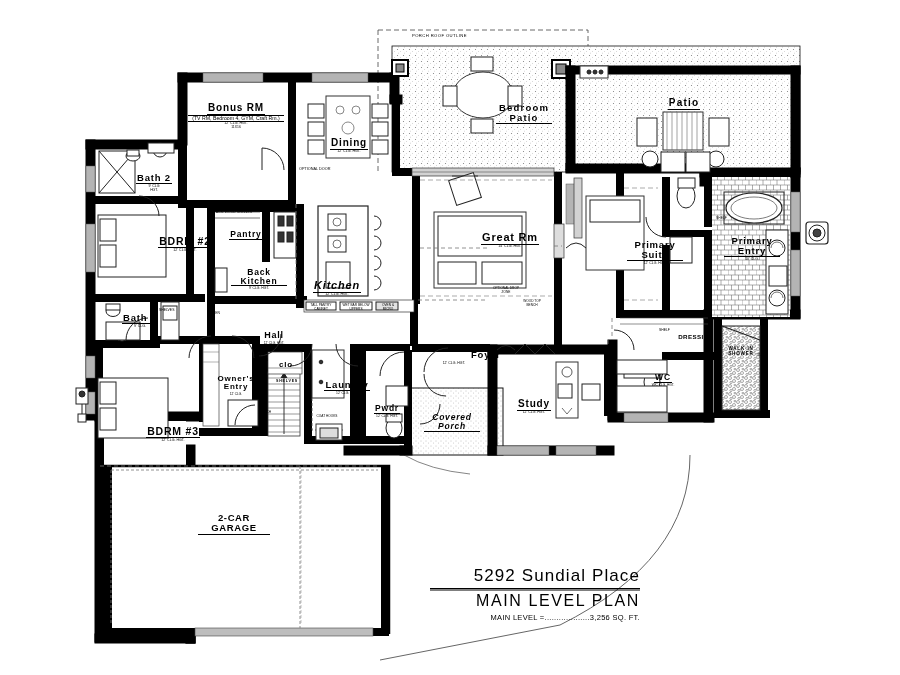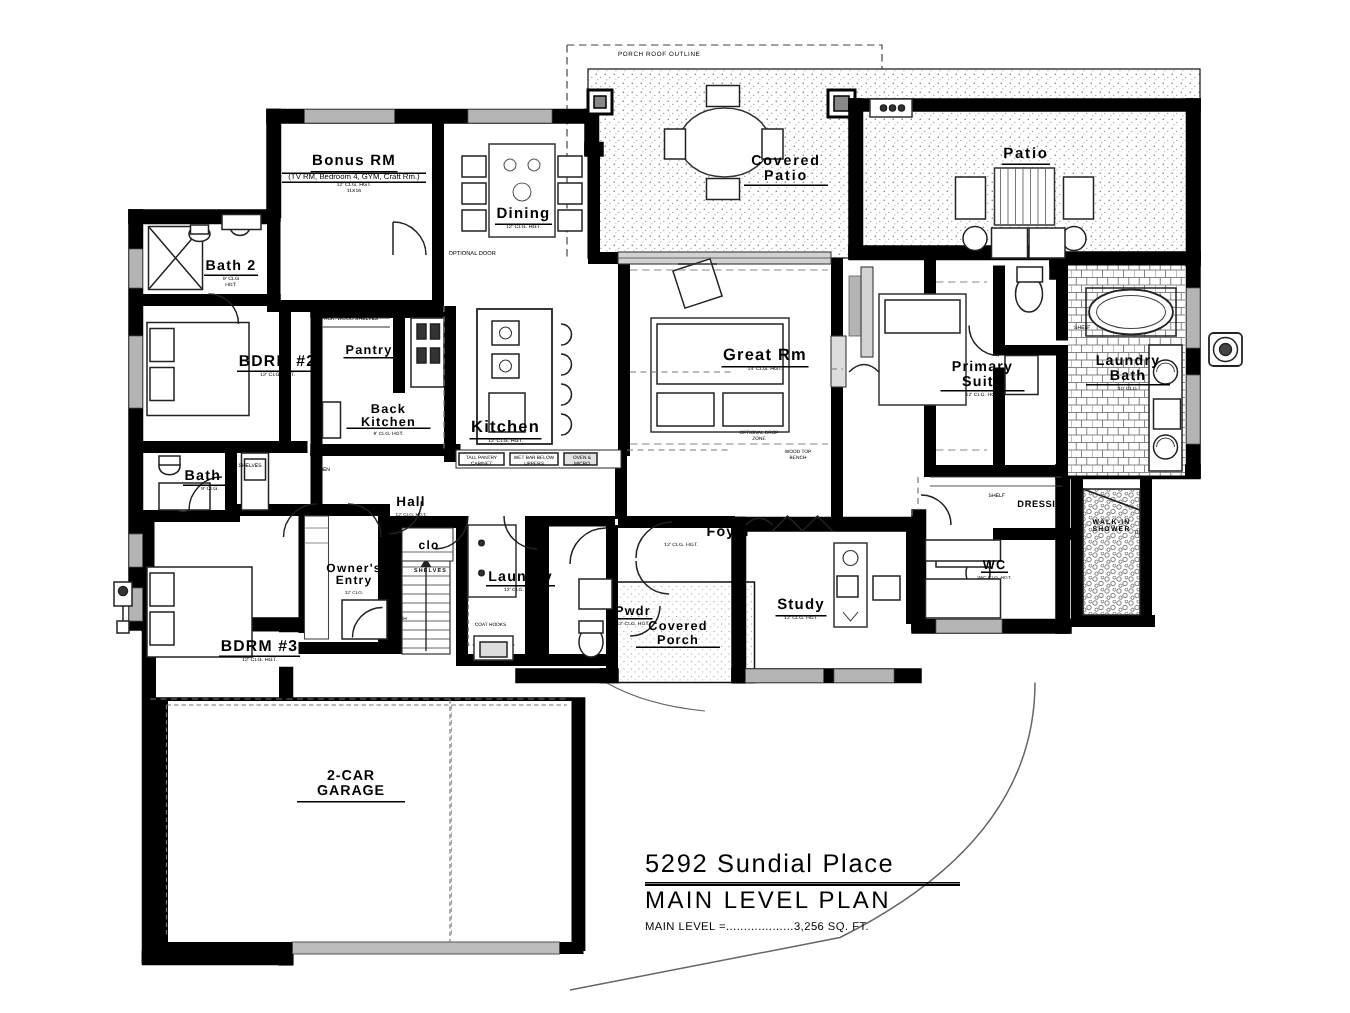--- a/index.html
+++ b/index.html
@@ -57,21 +57,21 @@
     font-family: "Liberation Sans", sans-serif;
     white-space: nowrap;
     pointer-events: none;
     transform-origin: left top;
   }
   #title-block {
     position: absolute;
     left: 430px;
     top: 566px;
     width: 210px;
-    text-align: left;
+    text-align: right;
     color: #000;
   }
   #title-block .addr {
     font-family: "Liberation Sans", sans-serif;
     font-size: 17px;
     letter-spacing: 1.1px;
     padding-bottom: 2px;
     border-bottom: 1.4px solid #000;
     display: block;
   }
@@ -637,49 +637,49 @@
     <div class="room-label" style="left:222px; top:224px; width:48px;">
       <span class="rl-name" style="font-size:8.5px;">Pantry</span>
     </div>
 
     <div class="room-label" style="left:231px; top:268px; width:56px;">
       <span class="rl-name" style="font-size:8.5px; white-space:normal; line-height:1;">Back Kitchen</span>
       <span class="rl-dim" style="font-size:3.4px;">9' CLG. HGT.</span>
     </div>
 
     <div class="room-label" style="left:308px; top:276px; width:58px;">
-      <span class="rl-name" style="font-size:11px;">Kitchen</span>
+      <span class="rl-name" style="font-size:11px;font-style:italic;">Kitchen</span>
       <span class="rl-dim" style="font-size:3.6px;">12' CLG. HGT.</span>
     </div>
 
     <div class="room-label" style="left:326px; top:133px; width:46px;">
       <span class="rl-name" style="font-size:10px;">Dining</span>
       <span class="rl-dim" style="font-size:3.6px;">12' CLG. HGT.</span>
     </div>
 
     <div class="room-label" style="left:470px; top:196px; width:80px;margin-top:32px;">
       <span class="rl-name" style="font-size:11px;">Great Rm</span>
       <span class="rl-dim" style="font-size:3.6px;">14' CLG. HGT.</span>
     </div>
 
     <div class="room-label" style="left:496px; top:103px; width:56px;">
-      <span class="rl-name" style="font-size:9.5px; white-space:normal; line-height:1.05; letter-spacing:1.2px;">Covered Patio</span>
+      <span class="rl-name" style="font-size:9.5px; white-space:normal; line-height:1.05; letter-spacing:1.2px;">Bedroom Patio</span>
     </div>
 
     <div class="room-label" style="left:662px; top:93px; width:44px;">
       <span class="rl-name" style="font-size:10px; letter-spacing:1.2px;">Patio</span>
     </div>
 
     <div class="room-label" style="left:627px; top:240px; width:56px;">
       <span class="rl-name" style="font-size:9.5px; white-space:normal; line-height:1.05;">Primary Suite</span>
       <span class="rl-dim" style="font-size:3.5px;">12' CLG. HGT.</span>
     </div>
 
     <div class="room-label" style="left:724px; top:236px; width:56px;">
-      <span class="rl-name" style="font-size:9.5px; white-space:normal; line-height:1.05;">Laundry Bath</span>
+      <span class="rl-name" style="font-size:9.5px; white-space:normal; line-height:1.05;">Primary Entry</span>
       <span class="rl-dim" style="font-size:3.5px;">10' CLG.</span>
     </div>
 
     <div class="room-label" style="left:672px; top:326px; width:48px;">
       <span class="rl-name" style="font-size:6.2px; border-bottom:none; letter-spacing:0.4px;">DRESSING</span>
     </div>
 
     <div class="room-label" style="left:646px; top:367px; width:34px;">
       <span class="rl-name" style="font-size:8.5px;">WC</span>
       <span class="rl-dim" style="font-size:3.2px;">W/C CLG. HGT.</span>
@@ -693,42 +693,42 @@
       <span class="rl-name" style="font-size:10px;">Study</span>
       <span class="rl-dim" style="font-size:3.5px;">12' CLG. HGT.</span>
     </div>
 
     <div class="room-label" style="left:430px; top:345px; width:48px;">
       <span class="rl-name" style="font-size:9.5px; border-bottom:none;margin-left:40px;">Foyer</span>
       <span class="rl-dim" style="font-size:3.5px;">12' CLG. HGT.</span>
     </div>
 
     <div class="room-label" style="left:424px; top:413px; width:56px;">
-      <span class="rl-name" style="font-size:8.5px; white-space:normal; line-height:1.05;">Covered Porch</span>
+      <span class="rl-name" style="font-size:8.5px; white-space:normal; line-height:1.05;font-style:italic;">Covered Porch</span>
     </div>
 
     <div class="room-label" style="left:254px; top:325px; width:40px;">
       <span class="rl-name" style="font-size:9px; border-bottom:none;">Hall</span>
       <span class="rl-dim" style="font-size:3.2px;">12' CLG. HGT.</span>
     </div>
 
     <div class="room-label" style="left:272px; top:354px; width:28px;">
       <span class="rl-name" style="font-size:8px; border-bottom:none;">clo</span>
     </div>
 
     <div class="room-label" style="left:272px; top:369px; width:30px;">
       <span class="rl-name" style="font-size:3.6px; border-bottom:none;">SHELVES</span>
     </div>
 
     <div class="room-label" style="left:320px; top:375px; width:54px;">
       <span class="rl-name" style="font-size:9.5px;">Laundry</span>
       <span class="rl-dim" style="font-size:3.4px;">12' CLG. HGT.</span>
     </div>
 
-    <div class="room-label" style="left:366px; top:398px; width:42px;margin-left:35px;">
+    <div class="room-label" style="left:366px; top:398px; width:42px;">
       <span class="rl-name" style="font-size:8.5px;">Pwdr</span>
       <span class="rl-dim" style="font-size:3.4px;">12' CLG. HGT.</span>
     </div>
 
     <div class="room-label" style="left:212px; top:375px; width:48px;">
       <span class="rl-name" style="font-size:8px; white-space:normal; line-height:1.05; border-bottom:none;">Owner's Entry</span>
       <span class="rl-dim" style="font-size:3.2px;">12' CLG.</span>
     </div>
 
     <div class="room-label" style="left:198px; top:513px; width:72px;">

